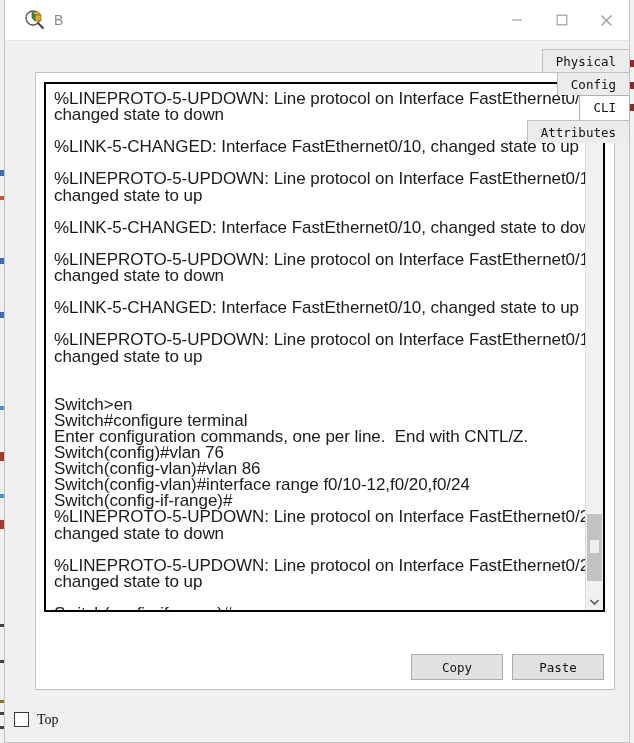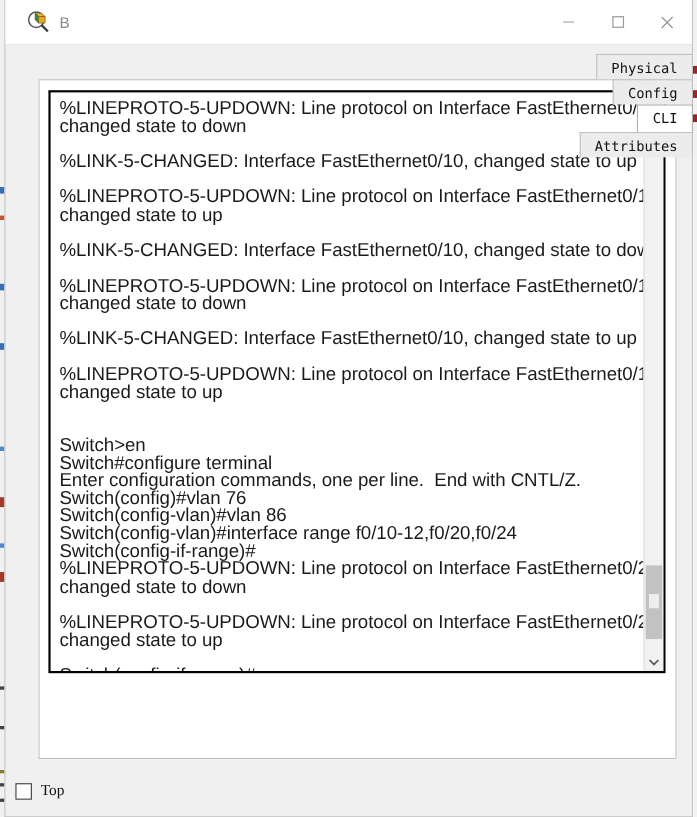--- a/index.html
+++ b/index.html
@@ -358,20 +358,24 @@
           <div class="grip"></div>
         </div>
         <div class="sb-arrow" id="sb-arrow-down">
           <svg width="11" height="8" viewBox="0 0 11 8">
               <polyline points="1.5,2 5.5,6 9.5,2" fill="none" stroke="#5a5a5a" stroke-width="1.6"></polyline>
             </svg>
         </div>
       </div>
     </div>
 
+    <div id="button-row">
+      <div class="btn">Copy</div>
+      <div class="btn">Paste</div>
+    </div>
   </div>
 
   <div id="footer">
     <div id="top-checkbox"></div>
     <div id="top-label">Top</div>
   </div>
 
 </div>
 
 </body></html>

